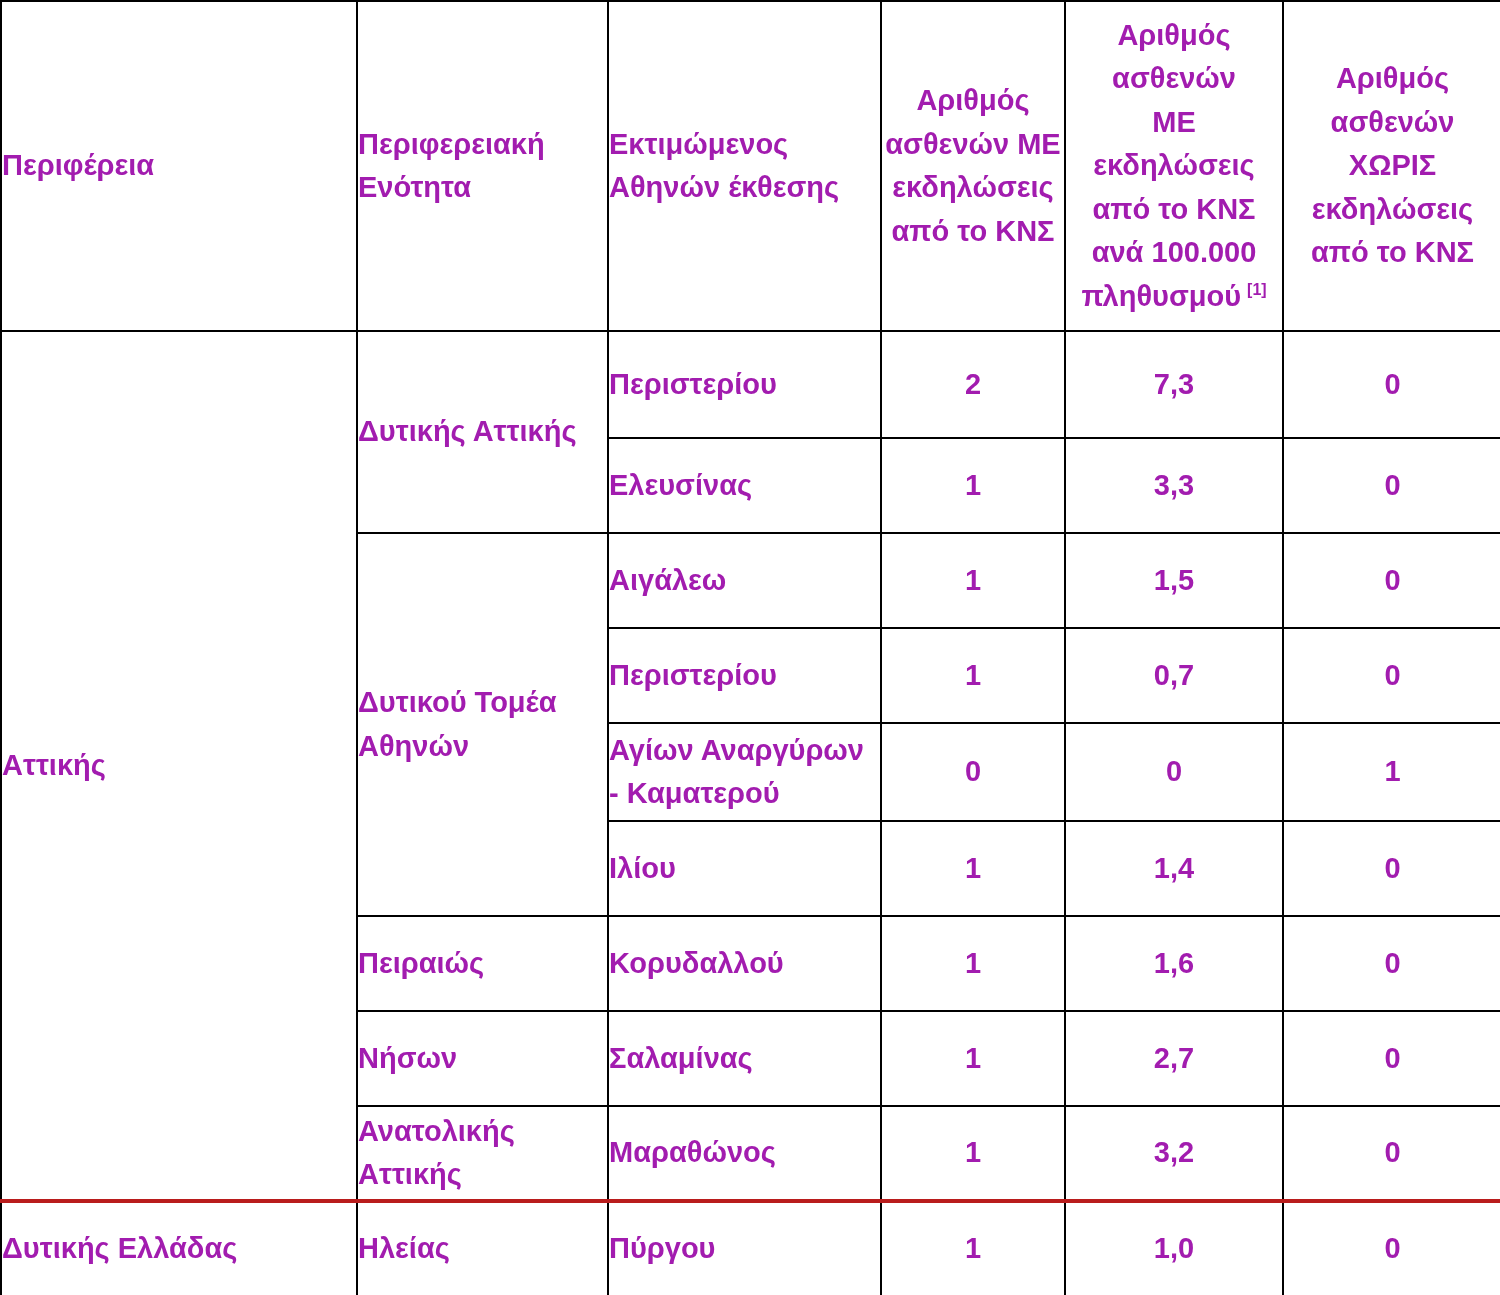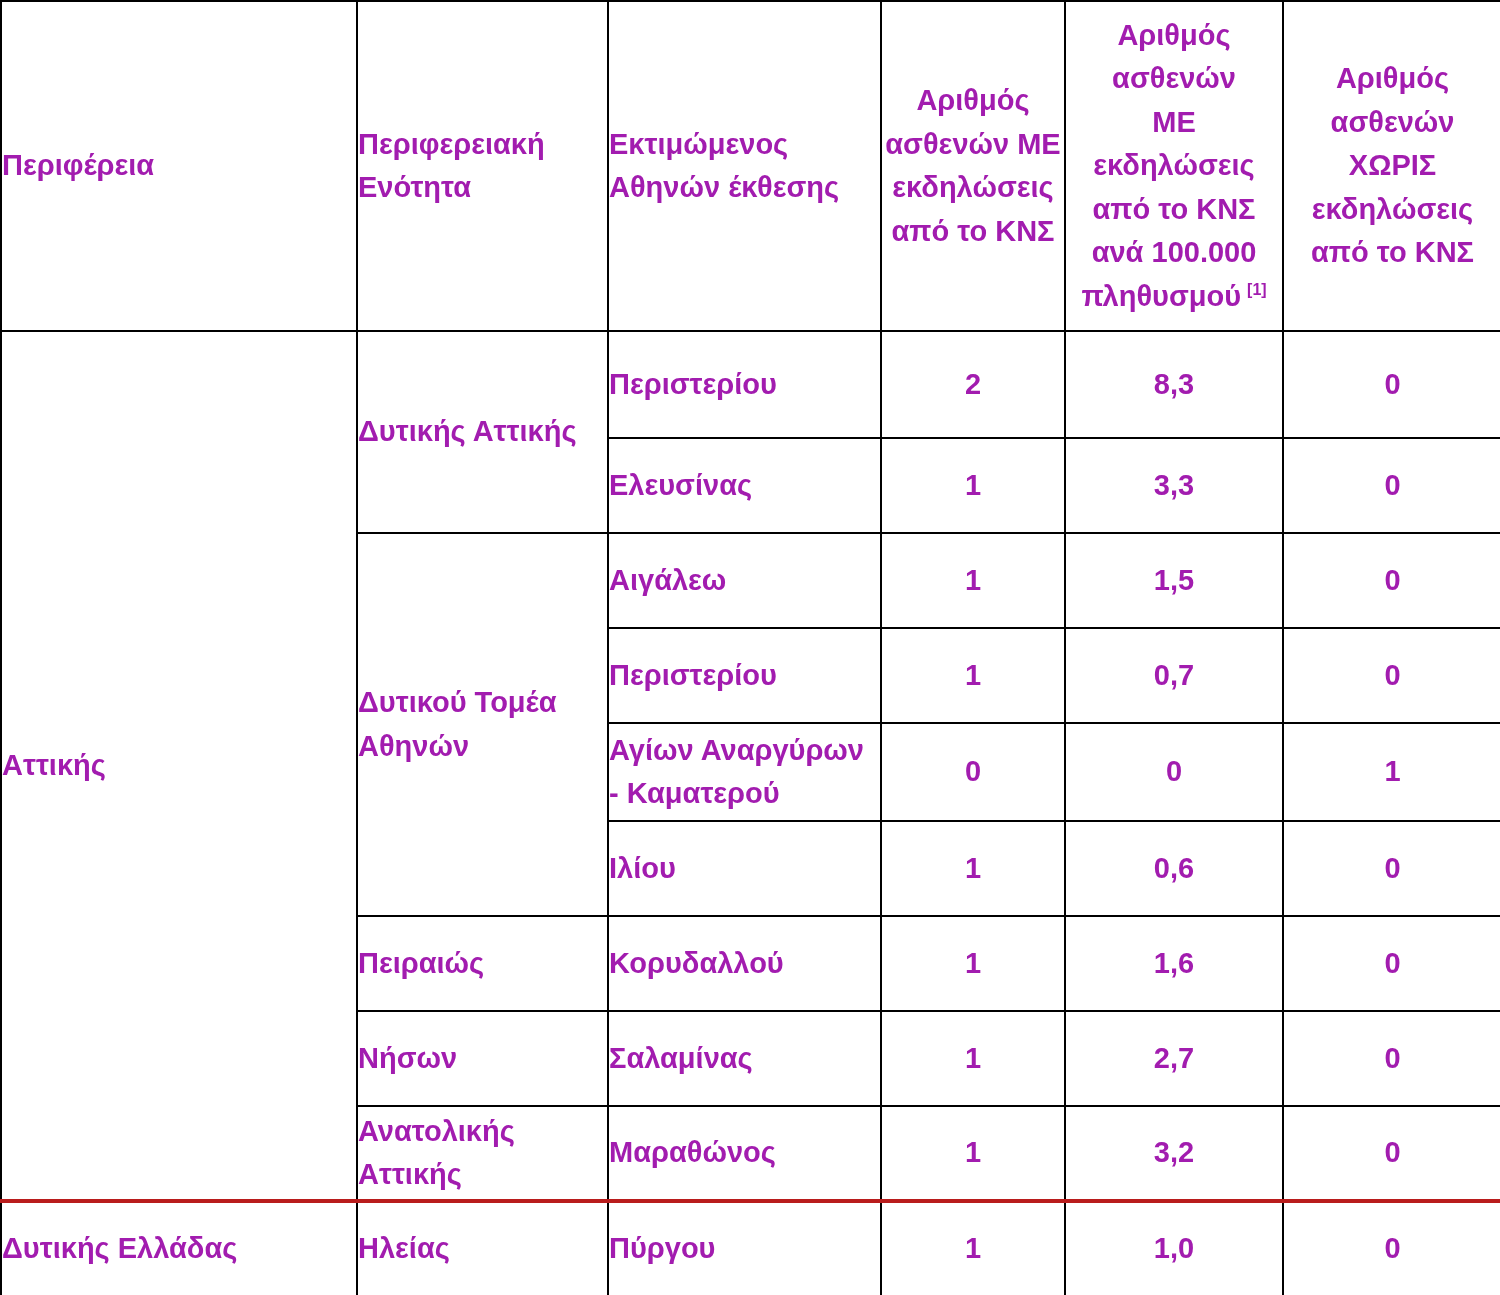--- a/index.html
+++ b/index.html
@@ -101,21 +101,21 @@
 εκδηλώσεις
 από το ΚΝΣ</th>
     </tr>
   </thead>
   <tbody>
     <tr>
       <td class="label pad-region edge-left" rowspan="9">Αττικής</td>
       <td class="label pad-unit" rowspan="2">Δυτικής Αττικής</td>
       <td class="label pad-muni">Περιστερίου</td>
       <td class="num">2</td>
-      <td class="num">8,3</td>
+      <td class="num">7,3</td>
       <td class="num">0</td>
     </tr>
     <tr>
       <td class="label pad-muni">Ελευσίνας</td>
       <td class="num">1</td>
       <td class="num">3,3</td>
       <td class="num">0</td>
     </tr>
     <tr>
       <td class="label pad-unit" rowspan="4">Δυτικού Τομέα
@@ -134,21 +134,21 @@
     <tr>
       <td class="label pad-muni">Αγίων Αναργύρων
 - Καματερού</td>
       <td class="num">0</td>
       <td class="num">0</td>
       <td class="num">1</td>
     </tr>
     <tr>
       <td class="label pad-muni">Ιλίου</td>
       <td class="num">1</td>
-      <td class="num">0,6</td>
+      <td class="num">1,4</td>
       <td class="num">0</td>
     </tr>
     <tr>
       <td class="label pad-unit">Πειραιώς</td>
       <td class="label pad-muni">Κορυδαλλού</td>
       <td class="num">1</td>
       <td class="num">1,6</td>
       <td class="num">0</td>
     </tr>
     <tr>

